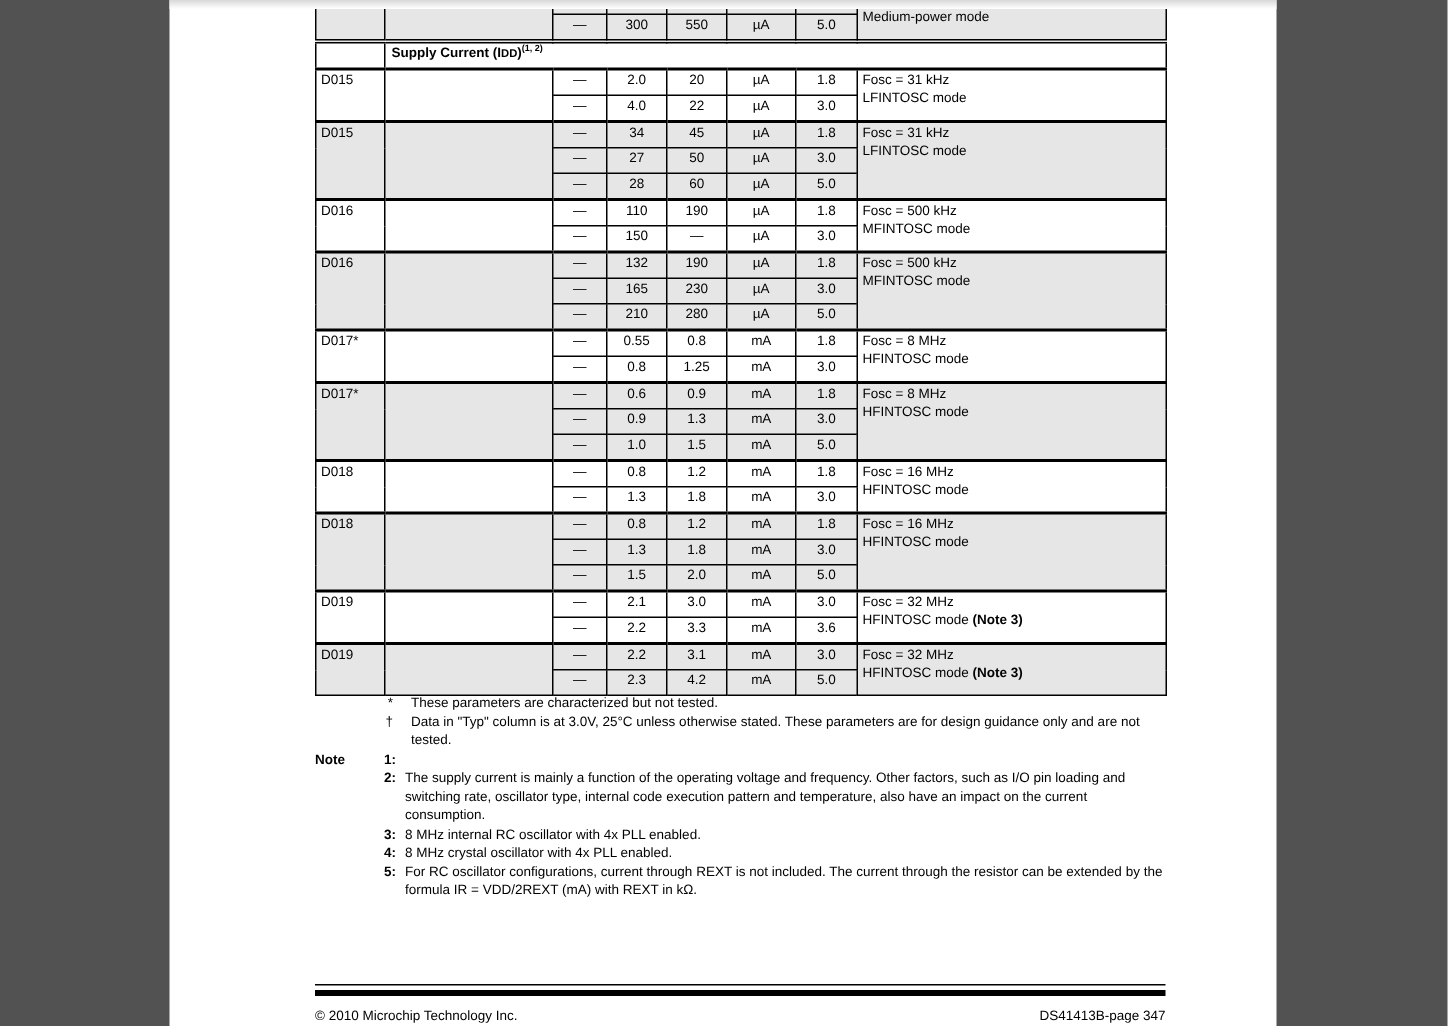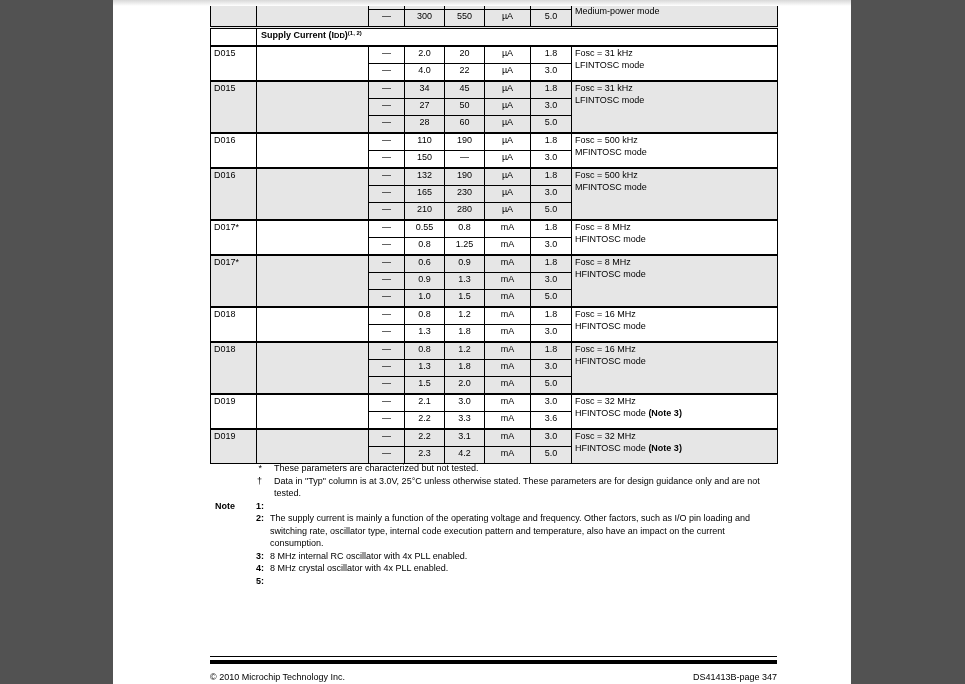--- a/index.html
+++ b/index.html
@@ -42,21 +42,21 @@
   .hdr-row td.c-id { border-bottom:0; }
   .double-top td { border-top:3px double #000 !important; }
   .sc { font-size:7.5px;margin-top:28px; }
   sup { font-size:6px; vertical-align:top; position:relative; top:-2px; }
 
   .notes {
     position:absolute; left:97px; top:462px; width:570px;
     font-size:9px; line-height:12.5px;
   }
   .note-row { display:flex; }
-  .note-lbl { width:30px; text-align:center; font-weight:bold; padding-right:2px; }
+  .note-lbl { width:30px; text-align:left; font-weight:bold; padding-right:2px; }
   .note-num { width:22px; text-align:right; padding-right:6px; font-weight:bold; }
   .note-sym { width:52px; text-align:right; padding-right:12px; }
   .note-txt { flex:1; }
   .overline { text-decoration:overline; }
 
   .footer-rule-thin { position:absolute; left:97px; top:656px; width:567px; height:1px; background:#000; }
   .footer-rule-thick { position:absolute; left:97px; top:660px; width:567px; height:4px; background:#000; }
   .footer { position:absolute; left:97px; top:670px; width:567px; height:14px; font-size:9px;text-align:center; }
   .footer .left { position:absolute; left:0; top:2px; }
   .footer .mid { position:absolute; left:244px; top:-1px; font-size:13px; font-weight:normal; color:#444;margin-top:40px; }
@@ -359,20 +359,21 @@
       <span class="note-txt">8 MHz internal RC oscillator with 4x PLL enabled.</span>
     </div>
     <div class="note-row">
       <span class="note-lbl"></span>
       <span class="note-num">4:</span>
       <span class="note-txt">8 MHz crystal oscillator with 4x PLL enabled.</span>
     </div>
     <div class="note-row">
       <span class="note-lbl"></span>
       <span class="note-num">5:</span>
+      <span class="note-txt">For RC oscillator configurations, current through REXT is not included. The current through the resistor can be extended by the formula IR = VDD/2REXT (mA) with REXT in kΩ.</span>
     </div>
   </div>
 
   <div class="footer-rule-thin"></div>
   <div class="footer-rule-thick"></div>
   <div class="footer">
     <span class="left">© 2010 Microchip Technology Inc.</span>
     <span class="mid">Preliminary</span>
     <span class="right">DS41413B-page 347</span>
   </div>

